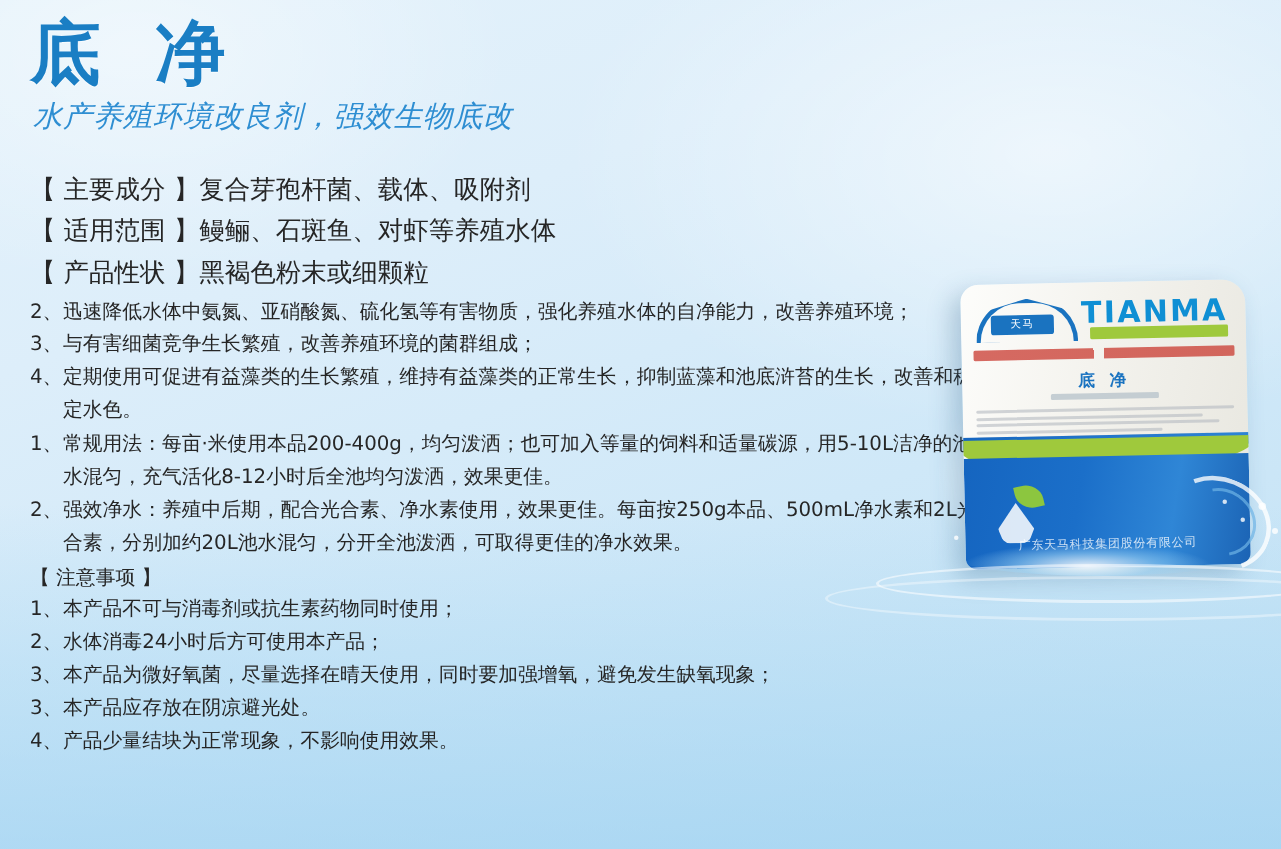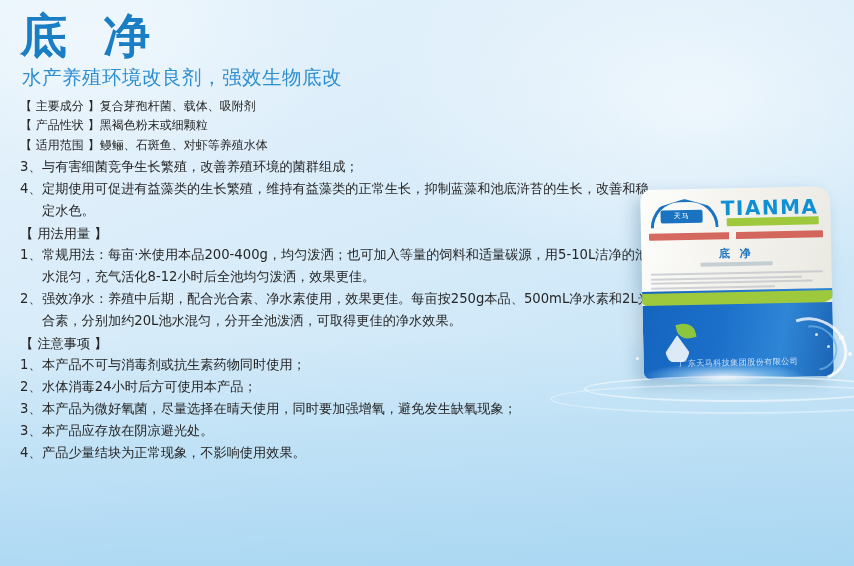--- a/index.html
+++ b/index.html
@@ -23,23 +23,23 @@
     pointer-events:none;
   }
   
   .content{position:absolute;left:0;top:0;width:660px;padding:6px 0 0 14px;box-sizing:border-box;}
   .title{
     font-size:47px;line-height:1.02;font-weight:bold;color:#1a7ec4;
     letter-spacing:10px;margin:6px 0 2px 6px;
     text-shadow:0 1px 0 rgba(255,255,255,0.7);
   }
   .subtitle{
-    font-size:19.5px;color:#2e8ed2;margin:4px 0 6px 8px;letter-spacing:0.5px;
-  }
-  .spec{font-size:12px;color:#262626;line-height:1.62;margin-left:6px;white-space:nowrap;}
+    font-size:19.5px;color:#2e8ed2;margin:4px 0 23px 8px;letter-spacing:0.5px;font-style:italic;
+  }
+  .spec{font-size:17px;color:#262626;line-height:1.62;margin-left:6px;white-space:nowrap;}
   .spec .gap{display:inline-block;width:26px;}
   .sec-head{font-size:13.2px;color:#262626;line-height:1.62;margin:1px 0 0 6px;}
   .item{
     font-size:13.2px;color:#262626;line-height:1.66;margin:0 0 0 6px;
     padding-left:22px;text-indent:-22px;max-width:620px;
   }
   .item .num{display:inline-block;width:22px;text-indent:0;}
   .block{margin-bottom:1px;}
 
   
@@ -167,34 +167,34 @@
   <div class="content">
 
     <div class="title">底 净</div>
     <div class="subtitle">水产养殖环境改良剂，强效生物底改</div>
 
     <div class="block">
       <div class="spec">
         <span>【 主要成分 】</span><span>复合芽孢杆菌、载体、吸附剂</span>
       </div>
       <div class="spec">
+        <span>【 适用范围 】</span><span>鳗鲡、石斑鱼、对虾等养殖水体</span>
+      </div>
+      <div class="spec">
         <span>【 产品性状 】</span><span>黑褐色粉末或细颗粒</span>
       </div>
-      <div class="spec">
-        <span>【 适用范围 】</span><span>鳗鲡、石斑鱼、对虾等养殖水体</span>
-      </div>
-    </div>
-
-    <div class="block">
+    </div>
+
+    <div class="block">
+      <div class="item"><span class="num">2、</span><span>迅速降低水体中氨氮、亚硝酸氮、硫化氢等有害物质，强化养殖水体的自净能力，改善养殖环境；</span></div>
       <div class="item"><span class="num">3、</span><span>与有害细菌竞争生长繁殖，改善养殖环境的菌群组成；</span></div>
       <div class="item"><span class="num">4、</span><span>定期使用可促进有益藻类的生长繁殖，维持有益藻类的正常生长，抑制蓝藻和池底浒苔的生长，改善和稳定水色。</span></div>
     </div>
 
     <div class="block">
-      <div class="sec-head">【 用法用量 】</div>
       <div class="item"><span class="num">1、</span><span>常规用法：每亩·米使用本品200-400g，均匀泼洒；也可加入等量的饲料和适量碳源，用5-10L洁净的池水混匀，充气活化8-12小时后全池均匀泼洒，效果更佳。</span></div>
       <div class="item"><span class="num">2、</span><span>强效净水：养殖中后期，配合光合素、净水素使用，效果更佳。每亩按250g本品、500mL净水素和2L光合素，分别加约20L池水混匀，分开全池泼洒，可取得更佳的净水效果。</span></div>
     </div>
 
     <div class="block">
       <div class="sec-head">【 注意事项 】</div>
       <div class="item"><span class="num">1、</span><span>本产品不可与消毒剂或抗生素药物同时使用；</span></div>
       <div class="item"><span class="num">2、</span><span>水体消毒24小时后方可使用本产品；</span></div>
       <div class="item"><span class="num">3、</span><span>本产品为微好氧菌，尽量选择在晴天使用，同时要加强增氧，避免发生缺氧现象；</span></div>
       <div class="item"><span class="num">3、</span><span>本产品应存放在阴凉避光处。</span></div>

